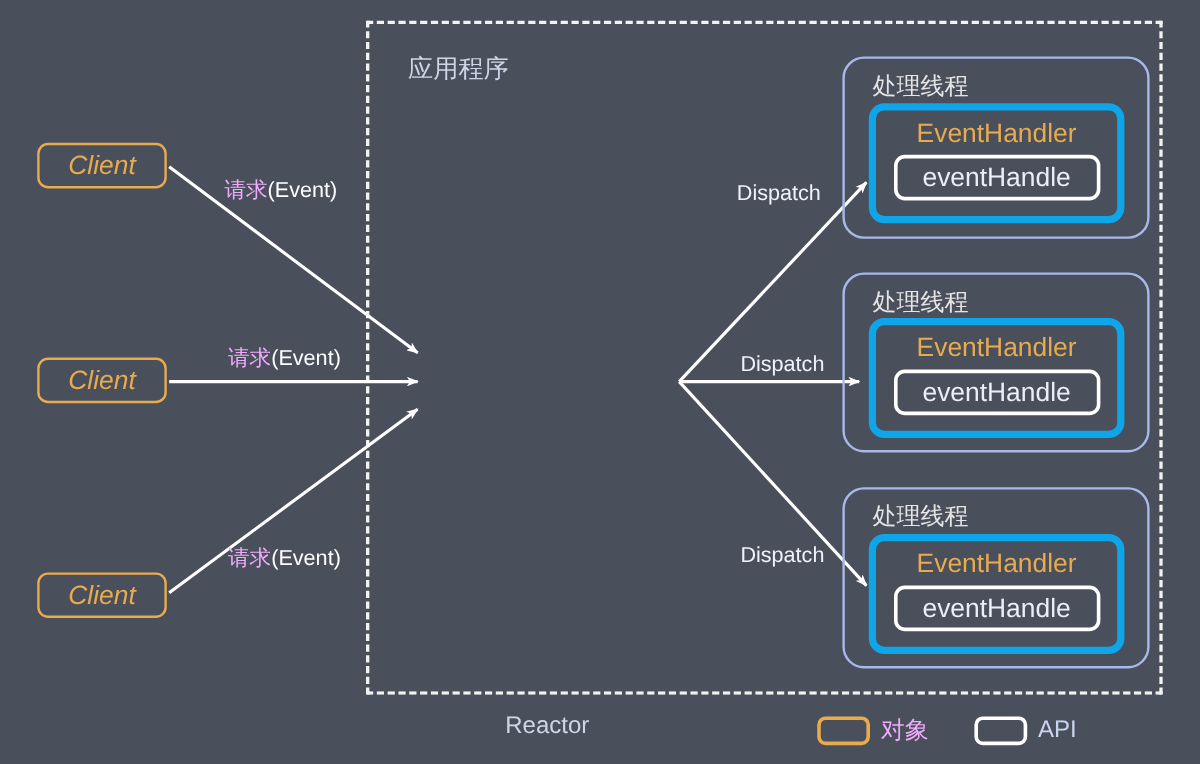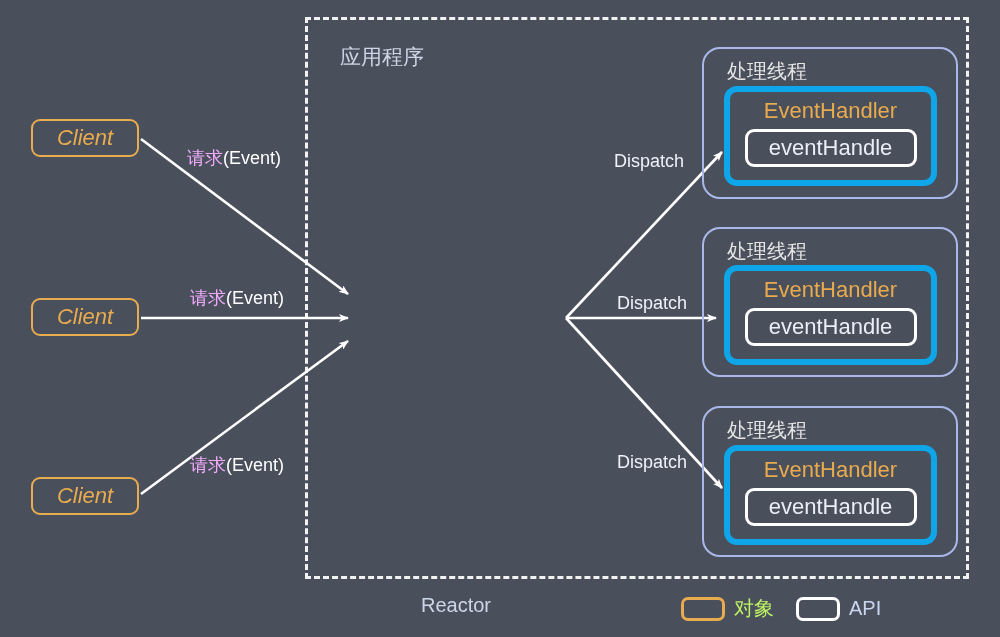--- a/index.html
+++ b/index.html
@@ -92,23 +92,23 @@
 
   
   .legend{position:absolute;display:flex;align-items:center;}
   .legend-item{display:flex;align-items:center;}
   .legend-swatch{
     width:44px;height:24px;box-sizing:border-box;border-radius:7px;
   }
   .legend-swatch.obj{border:3px solid #e8ab4e;}
   .legend-swatch.api{border:3px solid #ffffff;}
   .legend-text{font-size:20px;margin-left:9px;}
-  .legend-text.obj{color:#bef264;}
+  .legend-text.obj{color:#f0abfc;}
   .legend-text.api{color:#c9d6ef;}
-  .legend-item + .legend-item{margin-left:8px;padding-left:14px;}
+  .legend-item + .legend-item{margin-left:24px;padding-left:14px;}
 </style>
 </head>
 <body>
 
 <div id="stage">
 
   <div class="dashed-area" style="left:305px;top:17px;width:664px;height:562px;"></div>
 
   <div class="app-label" style="left:340px;top:43px;">应用程序</div>
 

